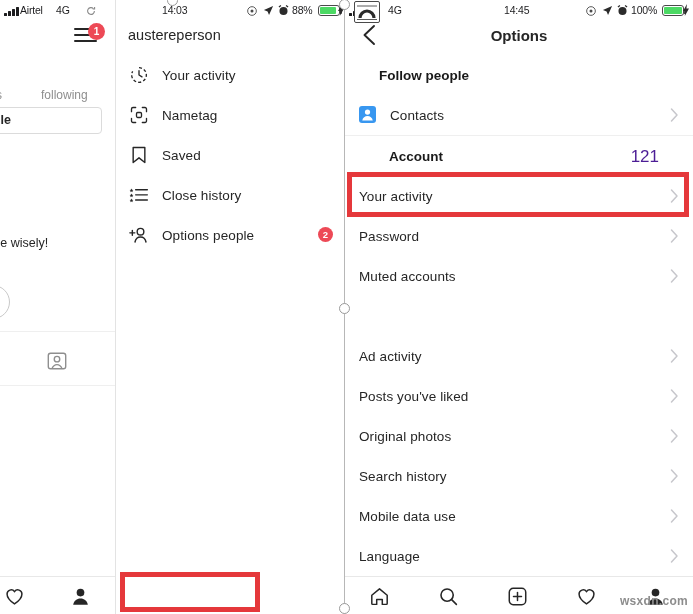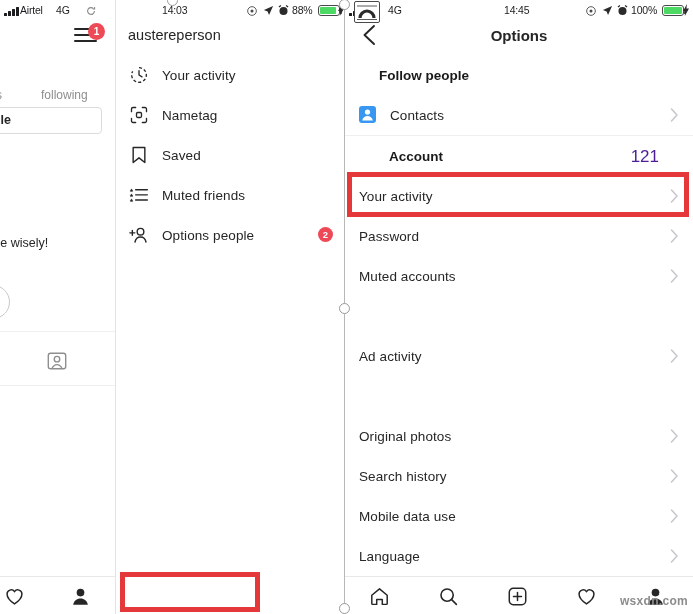--- a/index.html
+++ b/index.html
@@ -197,21 +197,21 @@
           <path d="M3 10.2l.7 1.5 1.6.2-1.2 1.1.3 1.6L3 13.8l-1.4.8.3-1.6-1.2-1.1 1.6-.2z"></path>
           <path d="M3 16.2l.7 1.5 1.6.2-1.2 1.1.3 1.6L3 19.8l-1.4.8.3-1.6-1.2-1.1 1.6-.2z"></path>
         </g>
         <g stroke="#262626" stroke-width="1.7" stroke-linecap="round">
           <line x1="8" y1="5.6" x2="22" y2="5.6"></line>
           <line x1="8" y1="11.8" x2="22" y2="11.8"></line>
           <line x1="8" y1="18" x2="22" y2="18"></line>
         </g>
       </svg>
     </span>
-    <span class="lbl" style="position:absolute;left:46px">Muted friends</span>
+    <span class="lbl" style="position:absolute;left:46px">Close history</span>
   </div>
 
   <div class="row" style="top:215px">
     <span style="position:absolute;left:11px;top:10px">
       <svg width="22" height="20" viewBox="0 0 26 24" fill="none" stroke="#262626" stroke-width="1.7" stroke-linecap="round">
         <circle cx="16" cy="8" r="4"></circle>
         <path d="M9.4 20.4c.8-4 3.4-6 6.6-6s5.8 2 6.6 6"></path>
         <path d="M3.2 9.4h6M6.2 6.4v6"></path>
       </svg>
     </span>
@@ -319,20 +319,28 @@
     </span>
   </div>
   <div class="row" style="top:336px">
     <span class="lbl" style="position:absolute;left:14px">Ad activity</span>
     <span class="chev">
       <svg width="9" height="15" viewBox="0 0 9 15">
           <path d="M1.5 1.5 7 7.5l-5.5 6" fill="none" stroke="#c7c7cc" stroke-width="1.5" stroke-linecap="round" stroke-linejoin="round"></path>
         </svg>
     </span>
   </div>
+  <div class="row" style="top:376px">
+    <span class="lbl" style="position:absolute;left:14px">Posts you've liked</span>
+    <span class="chev">
+      <svg width="9" height="15" viewBox="0 0 9 15">
+          <path d="M1.5 1.5 7 7.5l-5.5 6" fill="none" stroke="#c7c7cc" stroke-width="1.5" stroke-linecap="round" stroke-linejoin="round"></path>
+        </svg>
+    </span>
+  </div>
   <div class="row" style="top:416px">
     <span class="lbl" style="position:absolute;left:14px">Original photos</span>
     <span class="chev">
       <svg width="9" height="15" viewBox="0 0 9 15">
           <path d="M1.5 1.5 7 7.5l-5.5 6" fill="none" stroke="#c7c7cc" stroke-width="1.5" stroke-linecap="round" stroke-linejoin="round"></path>
         </svg>
     </span>
   </div>
   <div class="row" style="top:456px">
     <span class="lbl" style="position:absolute;left:14px">Search history</span>

